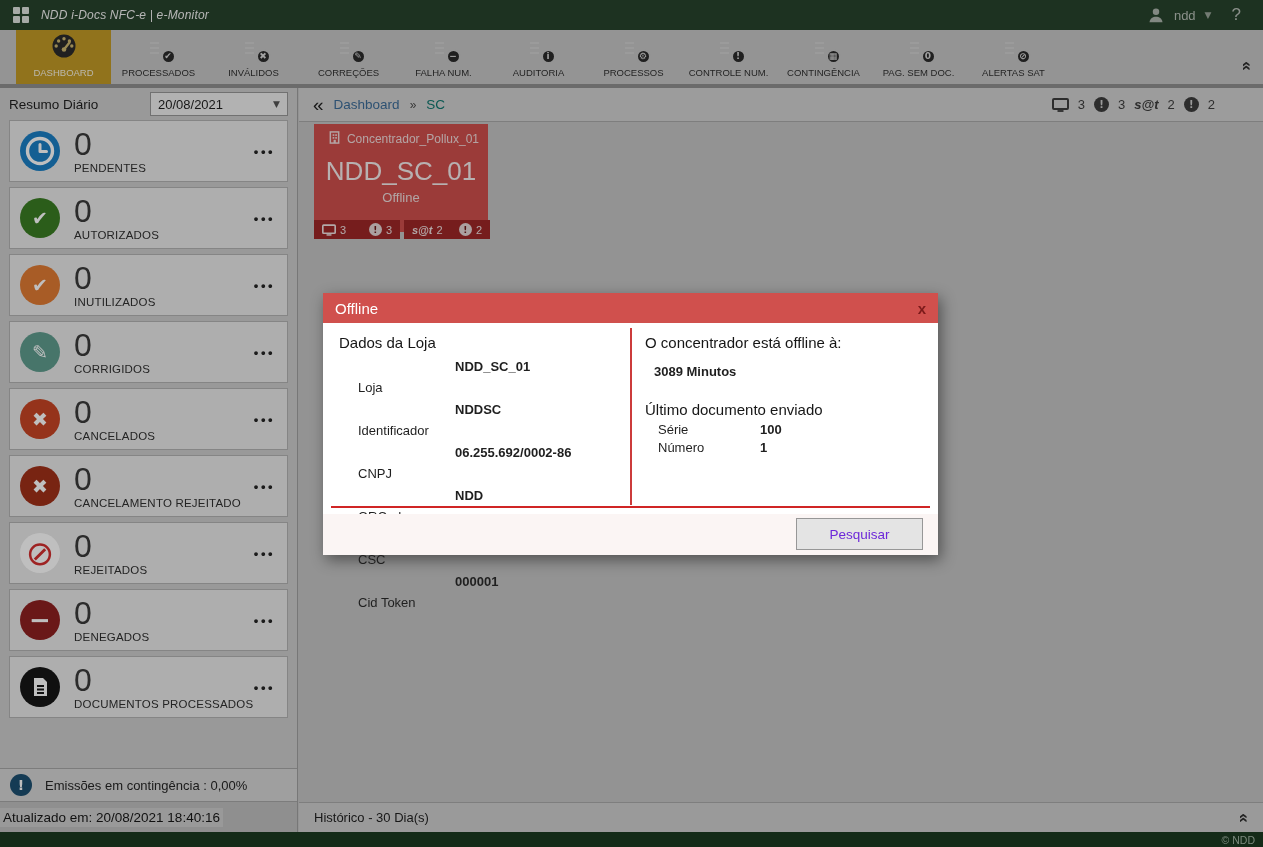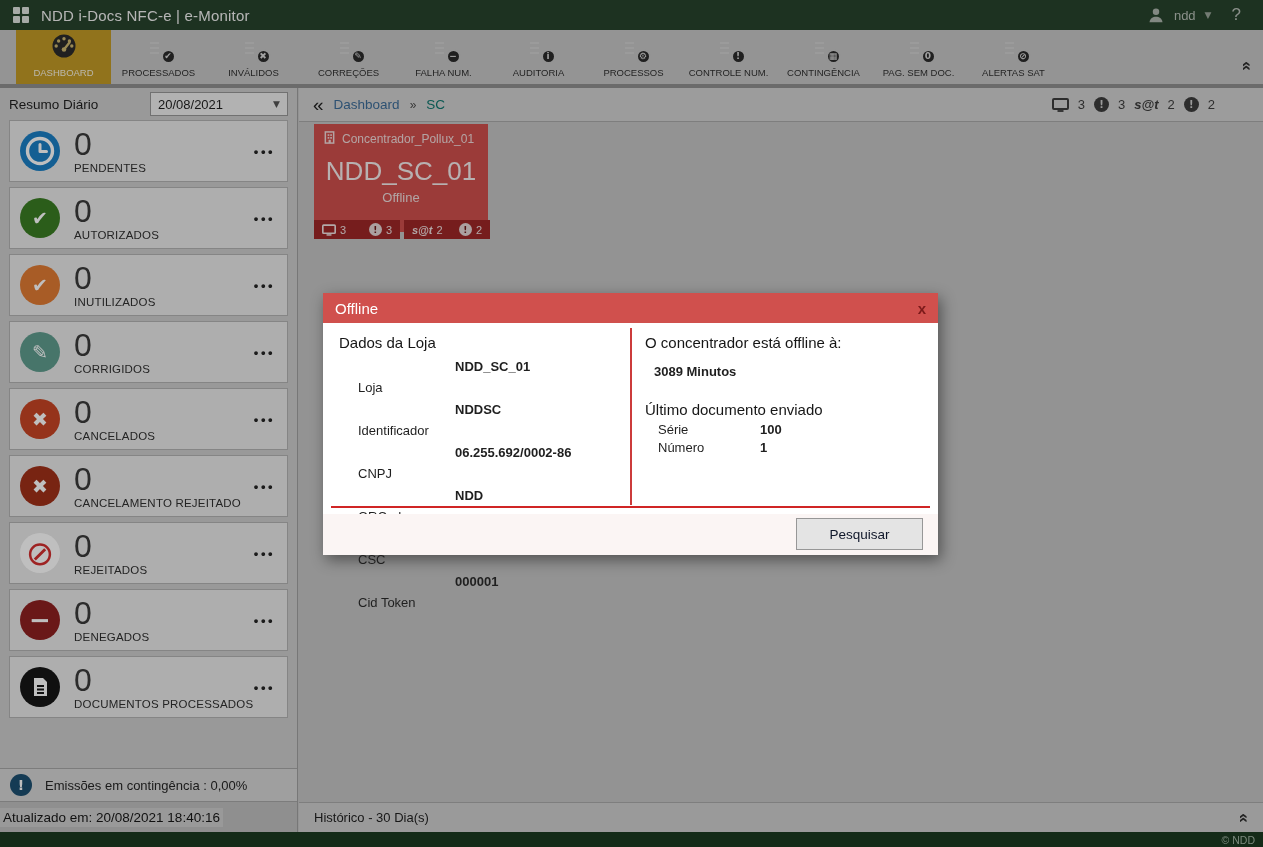--- a/index.html
+++ b/index.html
@@ -5,21 +5,21 @@
   html,body{margin:0;padding:0;background:#555;}
   *{box-sizing:border-box;}
   .screen{position:relative;width:1263px;height:847px;overflow:hidden;
           font-family:"Liberation Sans",sans-serif;background:#c4c4c4;}
 
   
   .titlebar{position:absolute;top:0;left:0;right:0;height:30px;background:#27432c;
             display:flex;align-items:center;color:#e8e8e8;}
   .grid-icon{display:grid;grid-template-columns:7px 7px;grid-gap:2px;margin:0 12px 0 13px;cursor:pointer;}
   .grid-icon i{width:7px;height:7px;background:#dfe3df;border-radius:1px;}
-  .app-title{font-size:15px;color:#f2f2f2;letter-spacing:.2px;}
+  .app-title{font-size:12px;color:#f2f2f2;letter-spacing:.2px;font-style:italic;}
   .user-area{margin-left:auto;display:flex;align-items:center;gap:9px;color:#aeb6ae;cursor:pointer;}
   .person-icon svg{display:block;}
   .user-name{font-size:13px;color:#b9c0b9;}
   .caret{font-family:"DejaVu Sans",sans-serif;font-size:9px;color:#9aa59a;}
   .help-btn{margin:0 22px 0 20px;font-size:17px;color:#b9c0b9;cursor:pointer;}
 
   
   .toolbar{position:absolute;top:30px;left:0;right:0;height:58px;background:#c6c6c6;
            border-bottom:4px solid #8f8f8f;display:flex;align-items:stretch;padding-left:16px;}
   .tb-item{width:95px;display:flex;flex-direction:column;align-items:center;justify-content:flex-end;
@@ -75,21 +75,21 @@
   .bc-badges{margin-left:auto;margin-right:34px;display:flex;align-items:center;gap:9px;
         color:#3d3d3d;font-size:13px;}
   .alert-sm{width:15px;height:15px;border-radius:50%;background:#3d3d3d;color:#cfcfcf;font-size:10px;
         font-weight:bold;display:inline-flex;align-items:center;justify-content:center;
         font-family:"DejaVu Sans",sans-serif;flex:none;}
   .sat-logo{font-style:italic;font-weight:bold;}
   .mon-icon svg{display:block;}
 
   
   .tile{position:absolute;left:15px;top:36px;width:174px;height:108px;color:#f3e2e2;cursor:pointer;}
-  .tile-head{display:flex;align-items:center;gap:6px;padding:7px 9px 0;font-size:12px;color:#f0dada;}
+  .tile-head{display:flex;align-items:center;gap:6px;padding:7px 9px 0;font-size:12px;color:#f0dada;justify-content:flex-end;}
   .tile-name{text-align:center;font-size:26px;color:#f5ecec;margin-top:9px;}
   .tile-status{text-align:center;font-size:13px;color:#eedcdc;margin-top:3px;}
   .tile-badges{position:absolute;left:0;right:-2px;bottom:-7px;display:flex;gap:4px;}
   .badge-box{background:#9e2727;height:19px;display:flex;align-items:center;gap:5px;
         padding:0 8px;font-size:11px;color:#eee0e0;flex:1;justify-content:space-between;}
   .badge-pair{display:flex;align-items:center;gap:4px;}
   .badge-box .alert-sm{background:#e4d6d6;color:#6d1717;width:13px;height:13px;font-size:9px;}
 
   .history{position:absolute;left:0;right:0;bottom:0;height:30px;background:#cecece;
         border-top:1px solid #a8a8a8;display:flex;align-items:center;padding:0 15px;
@@ -116,21 +116,21 @@
   .field-row{display:flex;margin:9px 0 0 19px;line-height:13px;}
   .field-row .f-label{width:97px;flex:none;margin-top:21px;}
   .field-row .f-value{font-weight:bold;}
   .off-duration{font-weight:bold;margin:13px 0 0 9px;}
   .lastdoc-heading{font-size:15px;color:#161616;margin-top:22px;}
   .doc-row{display:flex;margin:6px 0 0 13px;line-height:12px;}
   .doc-row .f-label{width:102px;flex:none;}
   .doc-row .f-value{font-weight:bold;}
   .modal-footer{height:41px;background:#fbf5f4;position:relative;}
   .search-btn{position:absolute;right:15px;top:4px;width:127px;height:32px;background:#e4e4e4;
-        border:1px solid #979797;font-size:13.5px;color:#0f172a;cursor:pointer;
+        border:1px solid #979797;font-size:13.5px;color:#6d28d9;cursor:pointer;
         font-family:"Liberation Sans",sans-serif;}
 </style>
 </head>
 <body>
 
 <div class="screen">
 
   <header class="titlebar">
     <span class="grid-icon">
         <i></i>

